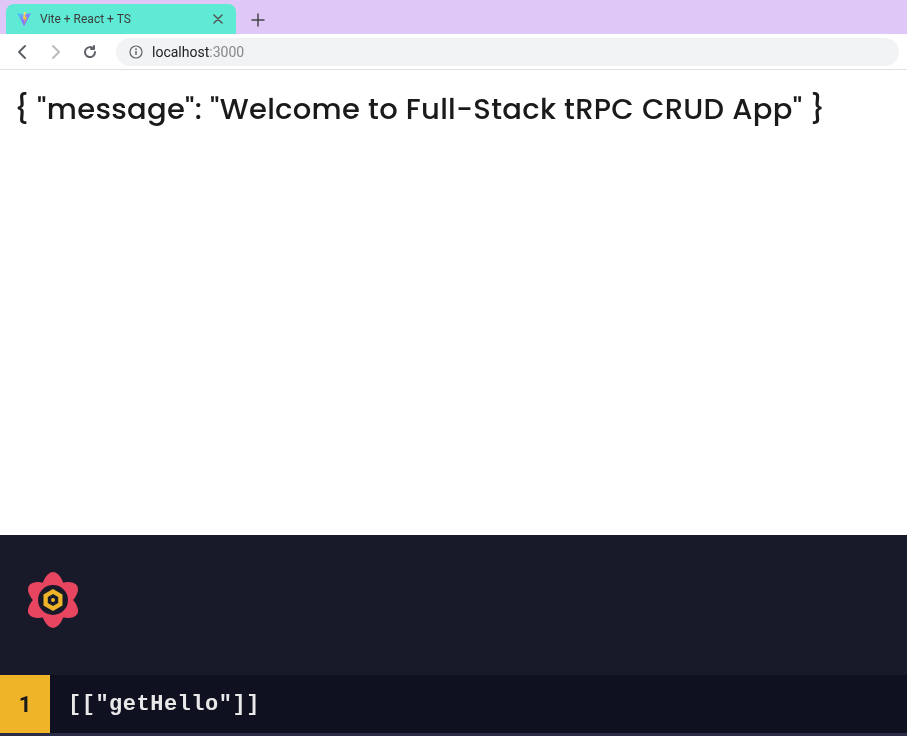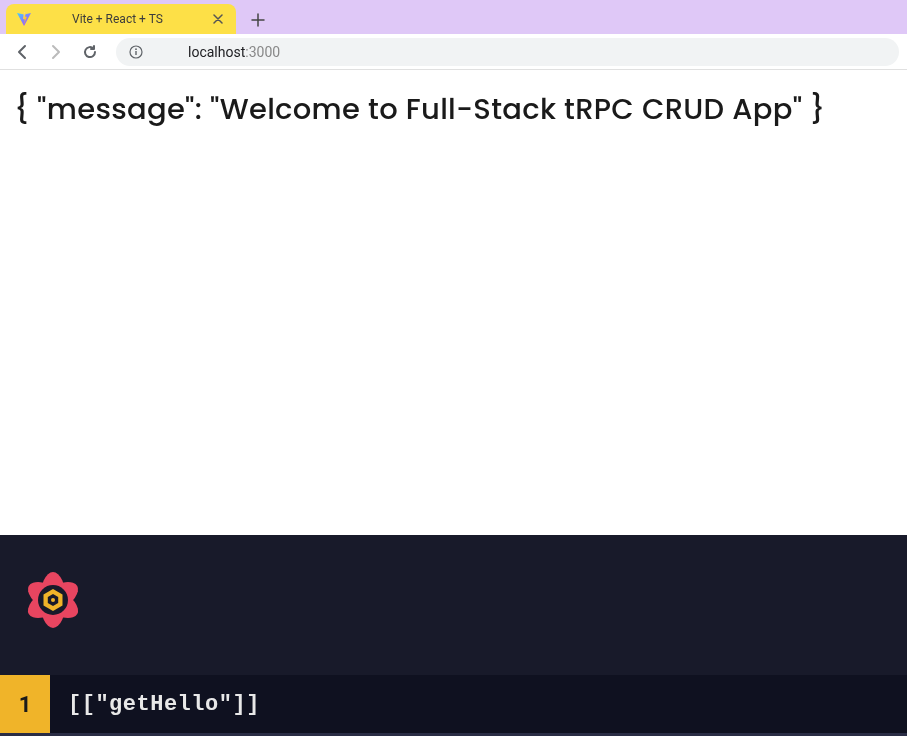--- a/index.html
+++ b/index.html
@@ -23,29 +23,28 @@
     
     .tab-bar {
       display: flex;
       align-items: flex-end;
       height: 34px;
       padding-left: 6px;
       padding-top: 6px;
     }
     
     .tab {
-      background: #fde047;
+      background: #5eead4;
       border-radius: 8px 8px 0 0;
       height: 30px;
       width: 230px;
       display: flex;
       align-items: center;
       padding: 2px 10px;
       position: relative;
-      gap: 32px;
     }
     
     .tab-favicon {
       width: 16px;
       height: 16px;
       margin-right: 8px;
       display: flex;
       align-items: center;
       justify-content: center;
     }
@@ -109,21 +108,20 @@
     
     .address-bar {
       flex: 1;
       height: 28px;
       background: #f1f3f4;
       border-radius: 14px;
       display: flex;
       align-items: center;
       padding: 0 12px;
       margin-left: 6px;
-      gap: 36px;
     }
     
     .info-icon {
       width: 16px;
       height: 16px;
       display: flex;
       align-items: center;
       justify-content: center;
       margin-right: 8px;
       color: #5f6368;

